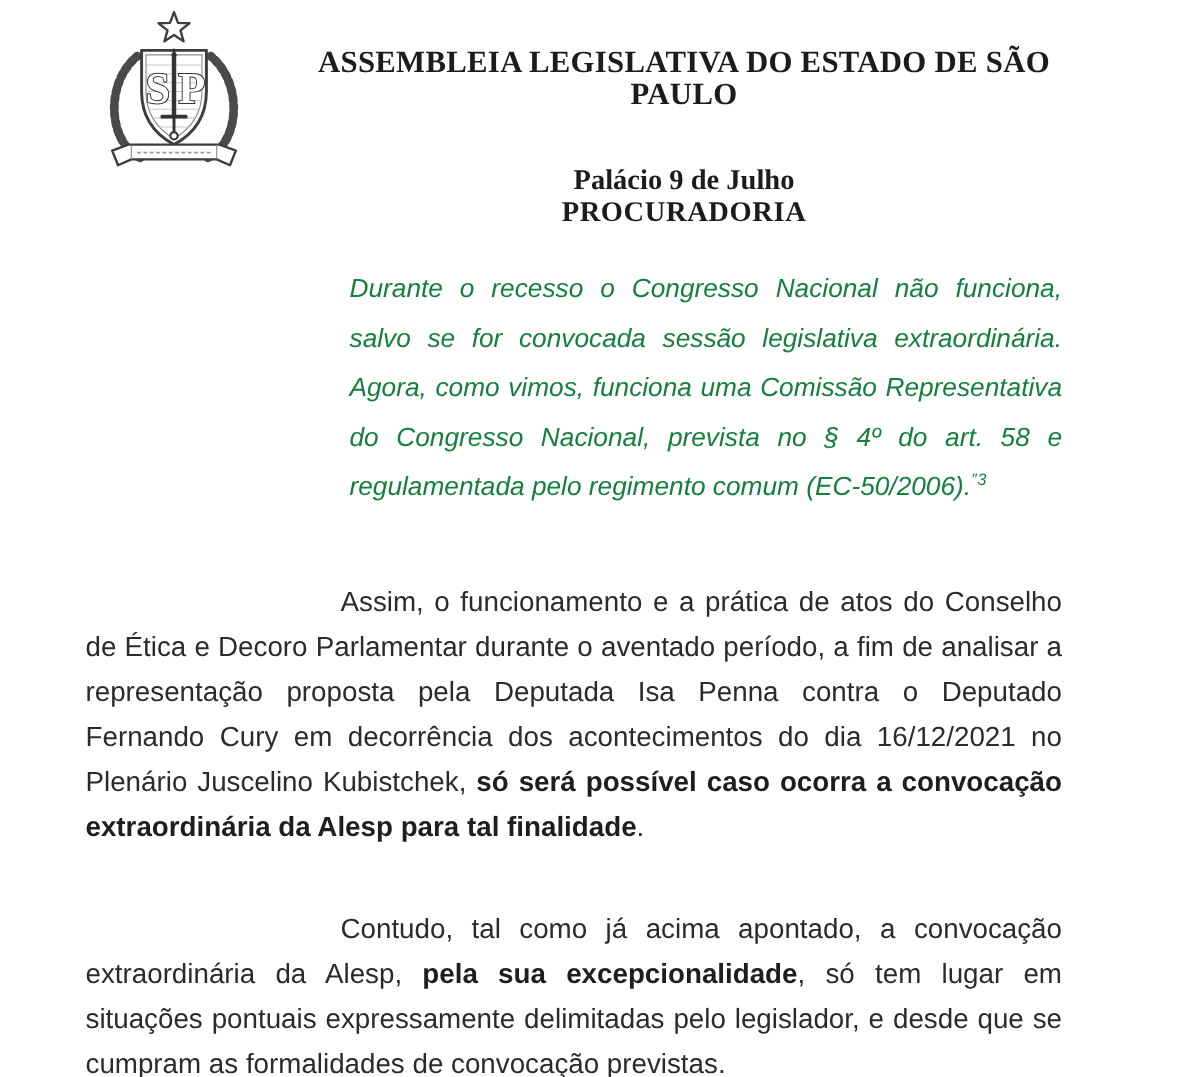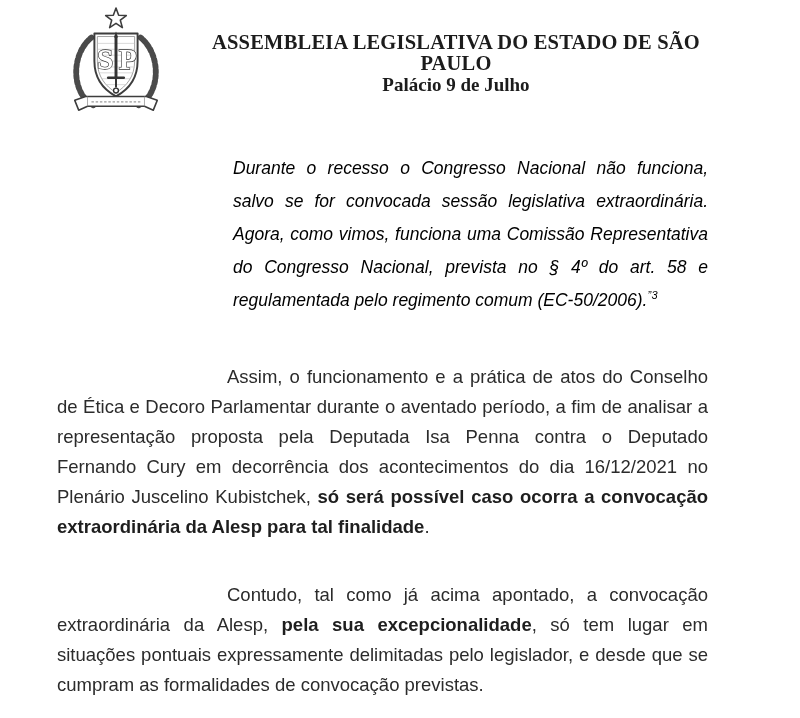--- a/index.html
+++ b/index.html
@@ -16,30 +16,30 @@
   .header-text {
     flex: 1;
     text-align: center;
     font-family: "Liberation Serif", serif;
     font-weight: bold;
     color: #1c1c1c;
     padding: 26px 66px 0 8px;
     line-height: 21px;
   }
   .header-title { font-size: 20.5px; letter-spacing: 0.2px; }
-  .header-sub   { font-size: 19px; }
+  .header-sub   { font-size: 19px; margin-top: 36px; }
   .header-dept  { font-size: 19px; letter-spacing: 0.4px; }
 
   .quote {
     margin: 24px 92px 0 233px;
     font-style: italic;
     font-size: 17.5px;
     line-height: 33px;
     text-align: justify;
-    color: #000000;
+    color: #15803d;
   }
   .quote sup.fn {
     font-size: 11px;
     line-height: 0;
     vertical-align: 7px;
     letter-spacing: 0.5px;
   }
 
   .para {
     margin: 45px 92px 0 57px;
@@ -93,20 +93,21 @@
           <path d="M13,96 L24,92 H86 L97,96 L93,106 L84,102 H26 L17,106 Z" fill="#ffffff" stroke="#3d3d3d" stroke-width="1.6" stroke-linejoin="round"></path>
           <path d="M26,92 V102 M84,92 V102" stroke="#888888" stroke-width="0.7"></path>
           <path d="M30,97.5 H80" stroke="#9a9a9a" stroke-width="1.2" stroke-dasharray="2.5,1.8"></path>
         </g>
       </svg>
     </div>
 
     <div class="header-text">
       <div class="header-title">ASSEMBLEIA LEGISLATIVA DO ESTADO DE SÃO PAULO</div>
       <div class="header-sub">Palácio 9 de Julho</div>
+      <div class="header-dept">PROCURADORIA</div>
     </div>
   </div>
 
   <div class="quote">
     <span>Durante o recesso o Congresso Nacional não funciona, salvo se for convocada sessão legislativa extraordinária. Agora, como vimos, funciona uma Comissão Representativa do Congresso Nacional, prevista no § 4º do art. 58 e regulamentada pelo regimento comum (EC-50/2006).</span><sup class="fn">”3</sup>
   </div>
 
   <p class="para">
     <span>Assim, o funcionamento e a prática de atos do Conselho de Ética e Decoro Parlamentar durante o aventado período, a fim de analisar a representação proposta pela Deputada Isa Penna contra o Deputado Fernando Cury em decorrência dos acontecimentos do dia 16/12/2021 no Plenário Juscelino Kubistchek, </span><b>só será possível caso ocorra a convocação extraordinária da Alesp para tal finalidade</b><span>.</span>
   </p>

